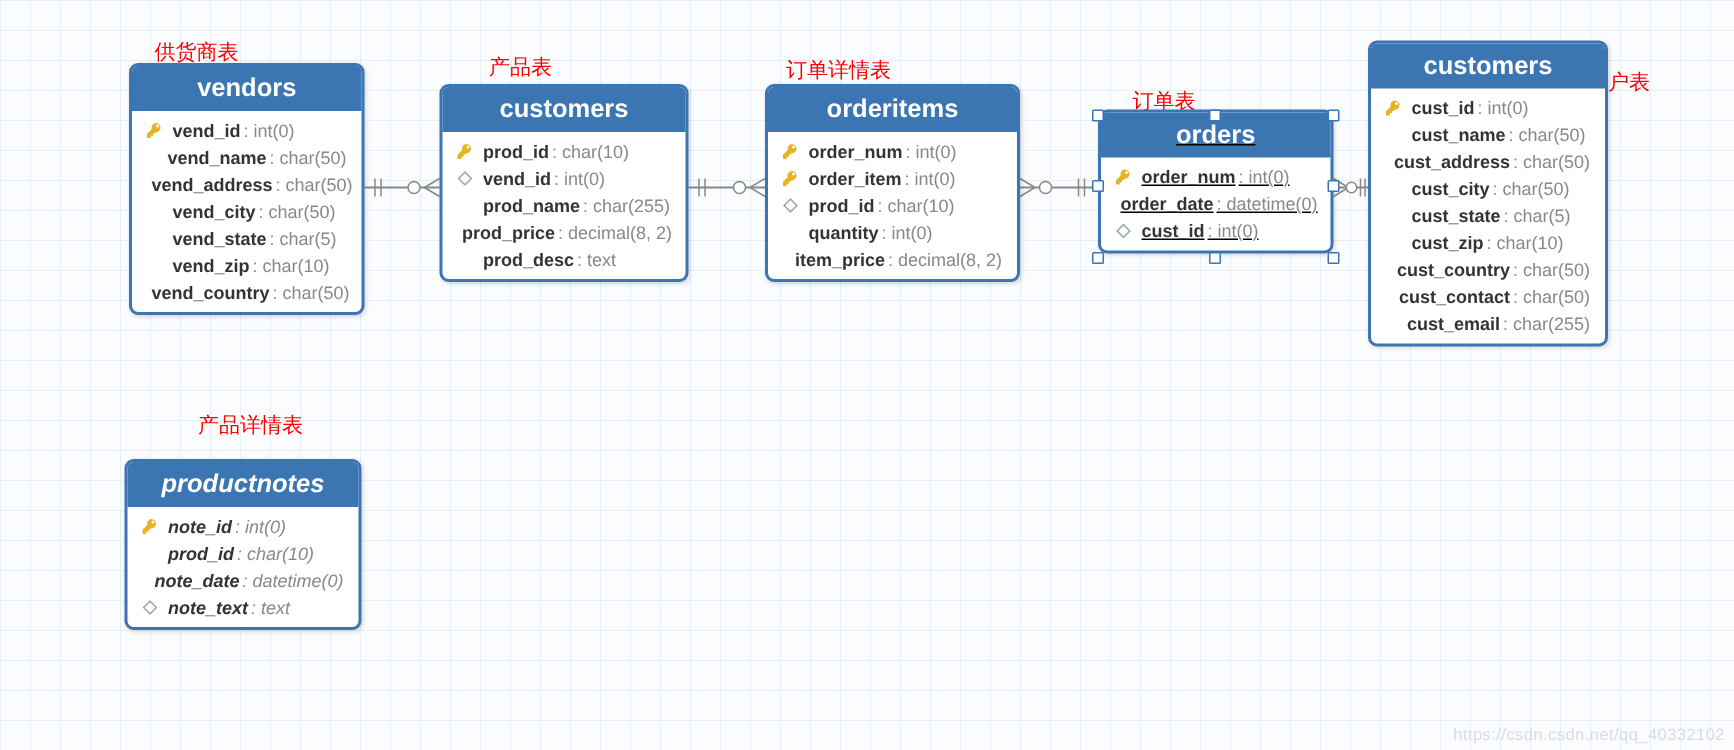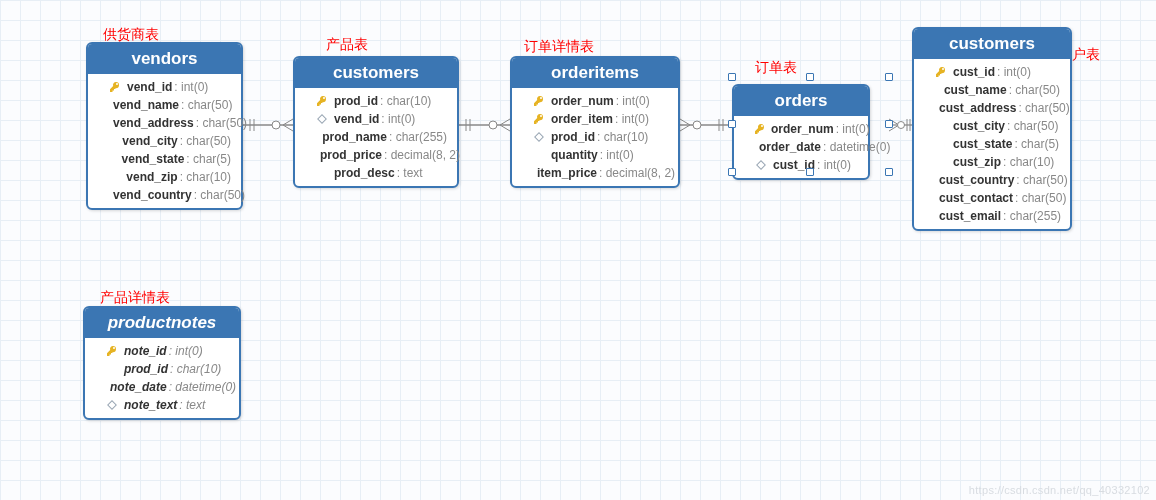--- a/index.html
+++ b/index.html
@@ -30,21 +30,21 @@
     text-align: center;
     padding: 5px 10px;
     font-size: 17px;
     border-top-left-radius: 4px;
     border-top-right-radius: 4px;
   }
   .table-body { padding: 4px 0; }
   .col-row {
     display: flex;
     align-items: center;
-    padding: 2px 10px 2px 20px;
+    padding: 2px 10px 2px 8px;
     font-size: 12px;
     white-space: nowrap;
   }
   .col-icon {
     width: 14px;
     display: inline-flex;
     justify-content: center;
     margin-right: 5px;
   }
   .col-name { color: #333; font-weight: bold; }
@@ -110,21 +110,21 @@
   <circle cx="901" cy="125" r="3.5"></circle>
   <line class="tick" x1="907" y1="119" x2="907" y2="131"></line>
   <line class="tick" x1="910" y1="119" x2="910" y2="131"></line>
 </svg>
 
 <div class="annotation" style="left:103px; top:26px;">供货商表</div>
 <div class="annotation" style="left:326px; top:36px;">产品表</div>
 <div class="annotation" style="left:524px; top:38px;">订单详情表</div>
 <div class="annotation" style="left:755px; top:59px;">订单表</div>
 <div class="annotation" style="left:1058px; top:46px;">用户表</div>
-<div class="annotation" style="left:100px; top:289px;">产品详情表</div>
+<div class="annotation" style="left:100px; top:275px;padding-left:32px;">产品详情表</div>
 
 <div class="table-box" style="left:86px; top:42px; width:157px;">
   <div class="table-header">vendors</div>
   <div class="table-body">
       <div class="col-row">
         <span class="col-icon">
           <svg width="12" height="12" viewBox="0 0 24 24">
             <path fill="#e6b323" d="M14 2a6 6 0 0 0-5.65 8L2 16.35V22h5v-3h3v-3h2l1.65-1.65A6 6 0 1 0 14 2zm2 6a2 2 0 1 1 2-2 2 2 0 0 1-2 2z"></path>
           </svg>
         </span>
@@ -239,21 +239,21 @@
         <span class="col-type">: int(0)</span>
       </div>
       <div class="col-row">
         <span class="col-icon"></span>
         <span class="col-name">item_price</span>
         <span class="col-type">: decimal(8, 2)</span>
       </div>
     </div>
 </div>
 
-<div class="table-box" style="left:732px; top:84px; width:138px;">
+<div class="table-box" style="left:732px; top:73px; width:157px;text-decoration:underline;">
   <div class="table-header">orders</div>
   <div class="table-body">
       <div class="col-row">
         <span class="col-icon">
           <svg width="12" height="12" viewBox="0 0 24 24">
             <path fill="#e6b323" d="M14 2a6 6 0 0 0-5.65 8L2 16.35V22h5v-3h3v-3h2l1.65-1.65A6 6 0 1 0 14 2zm2 6a2 2 0 1 1 2-2 2 2 0 0 1-2 2z"></path>
           </svg>
         </span>
         <span class="col-name">order_num</span>
         <span class="col-type">: int(0)</span>

